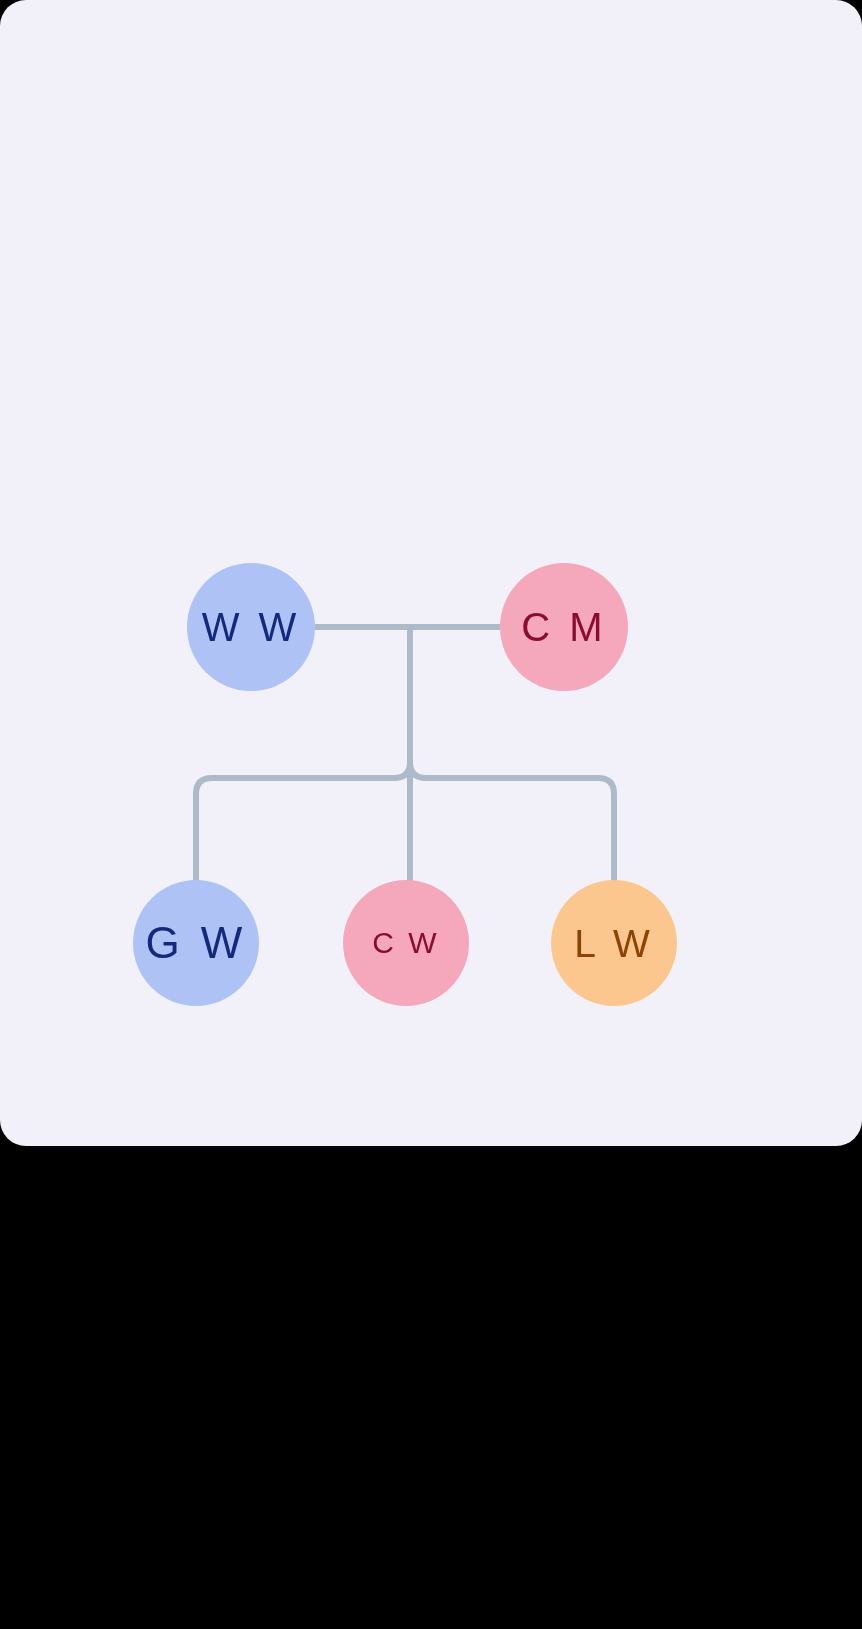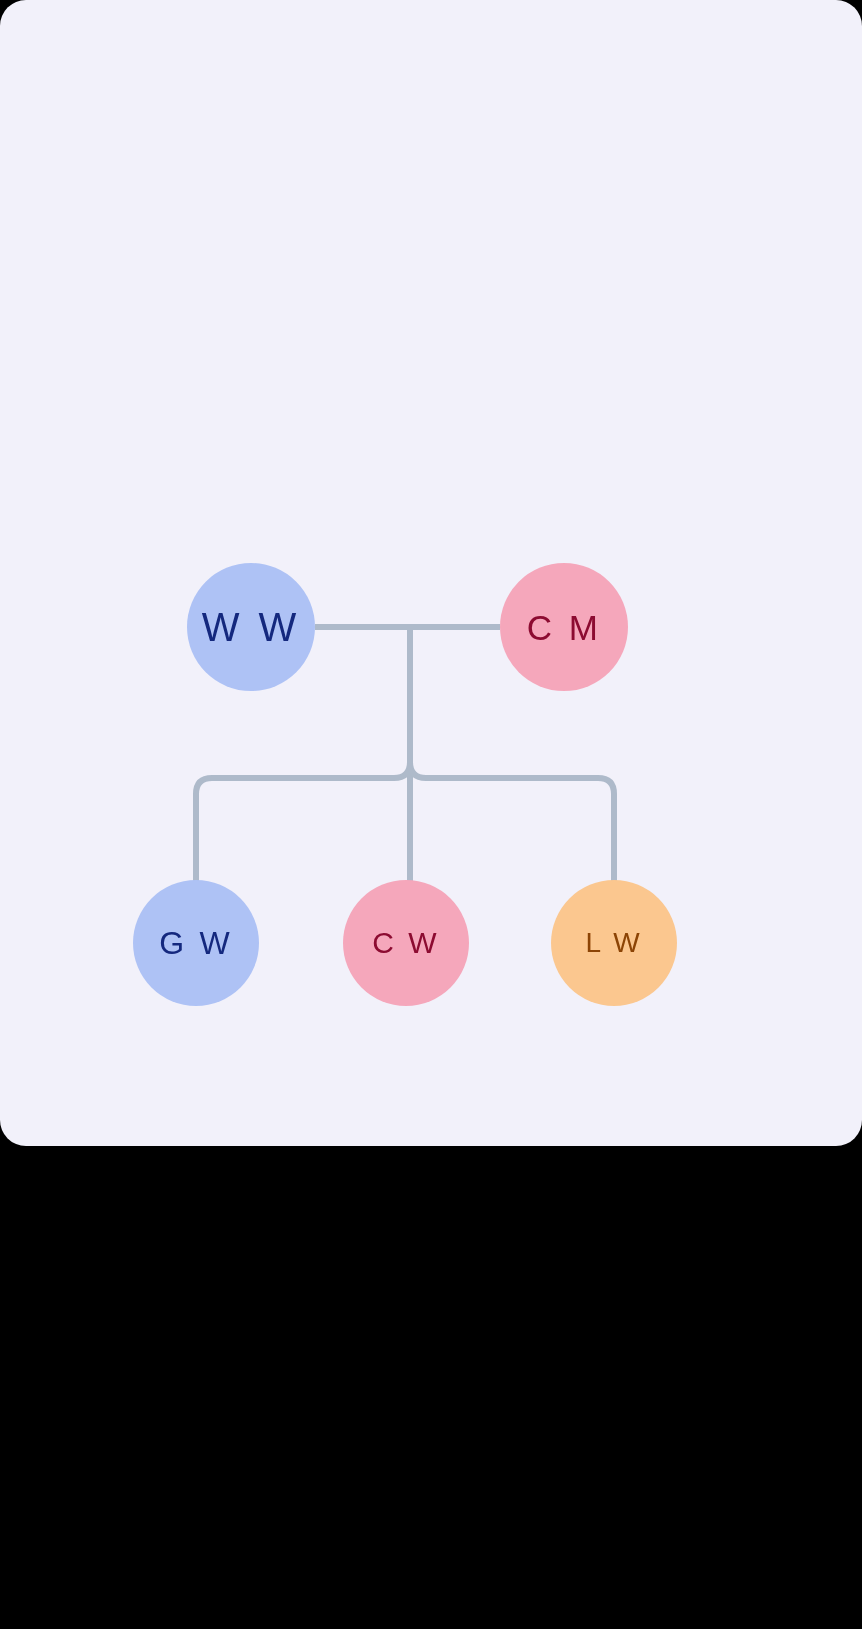--- a/index.html
+++ b/index.html
@@ -76,30 +76,30 @@
             <path d="M 410 762 Q 410 778 426 778 H 598 Q 614 778 614 794 V 882" stroke="#aebaca" stroke-width="6" fill="none" stroke-linecap="butt"></path>
             <path d="M 410 778 V 882" stroke="#aebaca" stroke-width="6" fill="none" stroke-linecap="butt"></path>
           </g>
       </svg>
 
       <div class="node" style="width: 128px; height: 128px; left: 187px; top: 563px; background: rgb(174, 194, 245);">
         <span class="node-initials" style="color: rgb(20, 40, 126); font-size: 40px;">W W</span>
       </div>
 
       <div class="node" style="width: 128px; height: 128px; left: 500px; top: 563px; background: rgb(245, 167, 187);">
-        <span class="node-initials" style="color: rgb(140, 11, 49); font-size: 35px;">C M</span>
+        <span class="node-initials" style="color: rgb(140, 11, 49); font-size: 40px;">C M</span>
       </div>
 
       <div class="node" style="width: 126px; height: 126px; left: 133px; top: 880px; background: rgb(174, 194, 245);">
-        <span class="node-initials" style="color: rgb(20, 40, 126); font-size: 32px;">G W</span>
+        <span class="node-initials" style="color: rgb(20, 40, 126); font-size: 44px;">G W</span>
       </div>
 
       <div class="node" style="width: 126px; height: 126px; left: 343px; top: 880px; background: rgb(245, 167, 187);">
         <span class="node-initials" style="color: rgb(140, 11, 49); font-size: 30px;">C W</span>
       </div>
 
       <div class="node" style="width: 126px; height: 126px; left: 551px; top: 880px; background: rgb(251, 199, 143);">
-        <span class="node-initials" style="color: rgb(140, 68, 5); font-size: 28px;">L W</span>
+        <span class="node-initials" style="color: rgb(140, 68, 5); font-size: 39px;">L W</span>
       </div>
 
     </div>
   </div>
 </div>
 
 </body></html>

